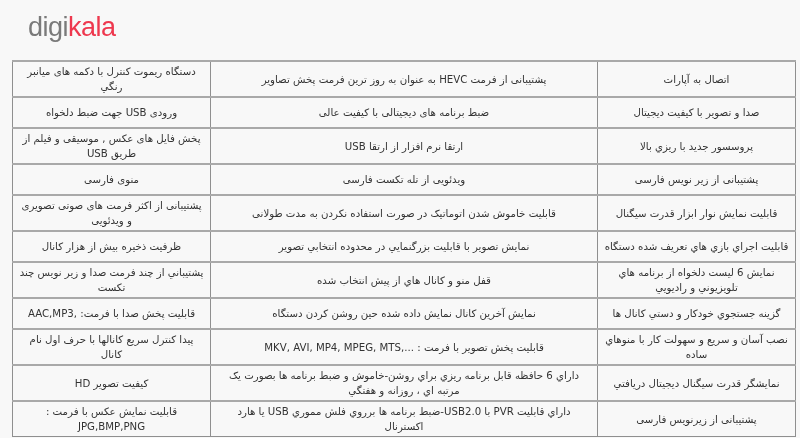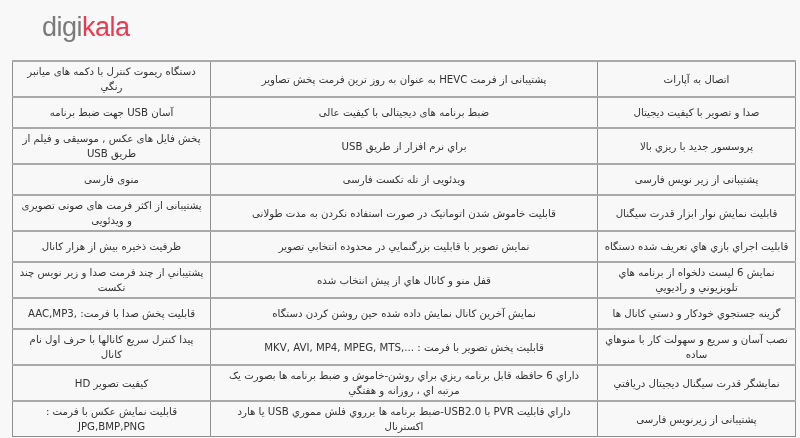--- a/index.html
+++ b/index.html
@@ -3,21 +3,21 @@
 <meta charset="utf-8">
 <style>
   html, body { margin: 0; padding: 0; }
   body {
     width: 800px; height: 438px; overflow: hidden;
     background: #f8f8f8;
     font-family: "DejaVu Sans", sans-serif;
     position: relative;
   }
   .logo {
-    position: absolute; left: 42px; top: 12px;
+    position: absolute; left: 28px; top: 12px;
     font-family: "Liberation Sans", sans-serif;
     font-size: 27px; letter-spacing: -0.5px; line-height: 30px;
     font-weight: normal;
   }
   .logo .digi { color: #7a7a7a; }
   .logo .kala { color: #ee384e; }
   table.specs {
     position: absolute; left: 12px; top: 60px;
     width: 775px;
     border-collapse: collapse;
@@ -50,25 +50,25 @@
 <table class="specs">
   <tbody id="tbody">
     <tr>
       <td class="c1">اتصال به آپارات</td>
       <td class="c2">پشتیبانی از فرمت HEVC به عنوان به روز ترین فرمت پخش تصاویر</td>
       <td class="c3">دستگاه ریموت کنترل با دکمه های میانبر رنگي</td>
     </tr>
     <tr>
       <td class="c1">صدا و تصویر با کیفیت دیجیتال</td>
       <td class="c2">ضبط برنامه های دیجیتالی با کیفیت عالی</td>
-      <td class="c3">آسان USB جهت ضبط برنامه</td>
+      <td class="c3">ورودی USB جهت ضبط دلخواه</td>
     </tr>
     <tr>
       <td class="c1">پروسسور جدید با ریزي بالا</td>
-      <td class="c2">براي نرم افزار از طریق USB</td>
+      <td class="c2">ارتقا نرم افزار از ارتقا USB</td>
       <td class="c3">پخش فایل های عکس , موسیقی و فیلم از طریق USB</td>
     </tr>
     <tr>
       <td class="c1">پشتیبانی از زیر نویس فارسی</td>
       <td class="c2">ویدئویی از تله تکست فارسی</td>
       <td class="c3">منوی فارسی</td>
     </tr>
     <tr>
       <td class="c1">قابلیت نمایش نوار ابزار قدرت سیگنال</td>
       <td class="c2">قابلیت خاموش شدن اتوماتیک در صورت استفاده نکردن به مدت طولانی</td>

